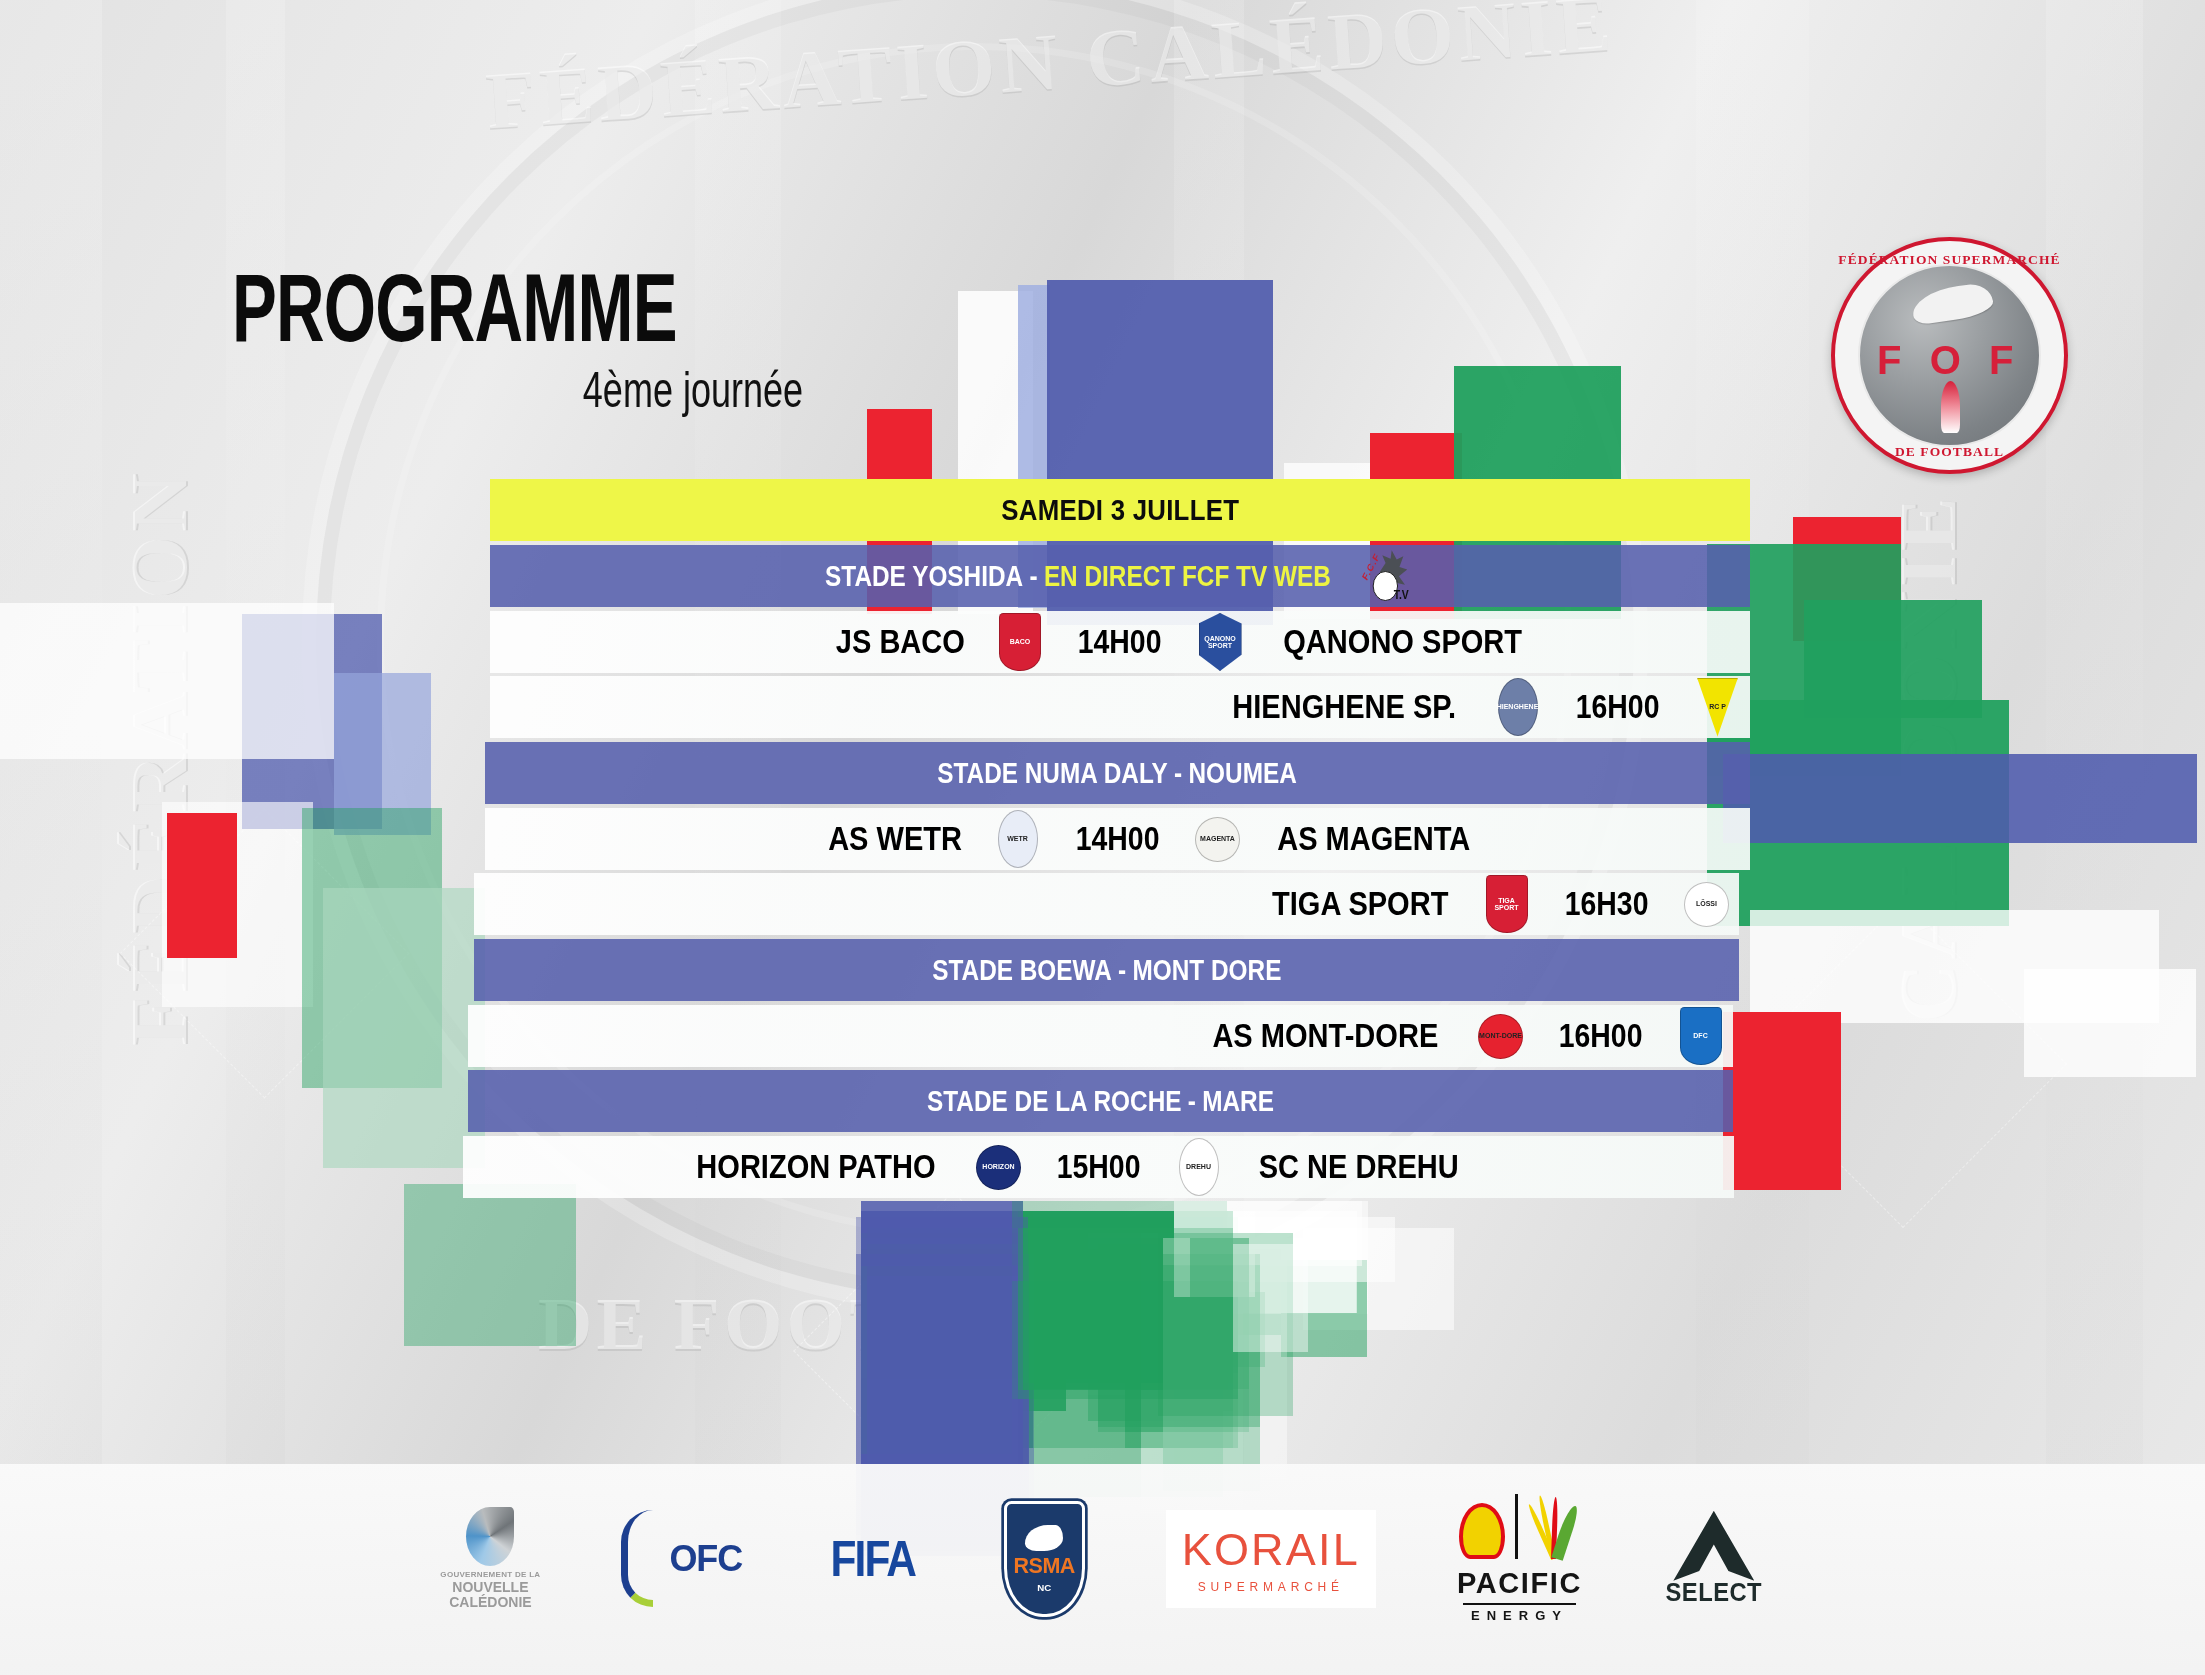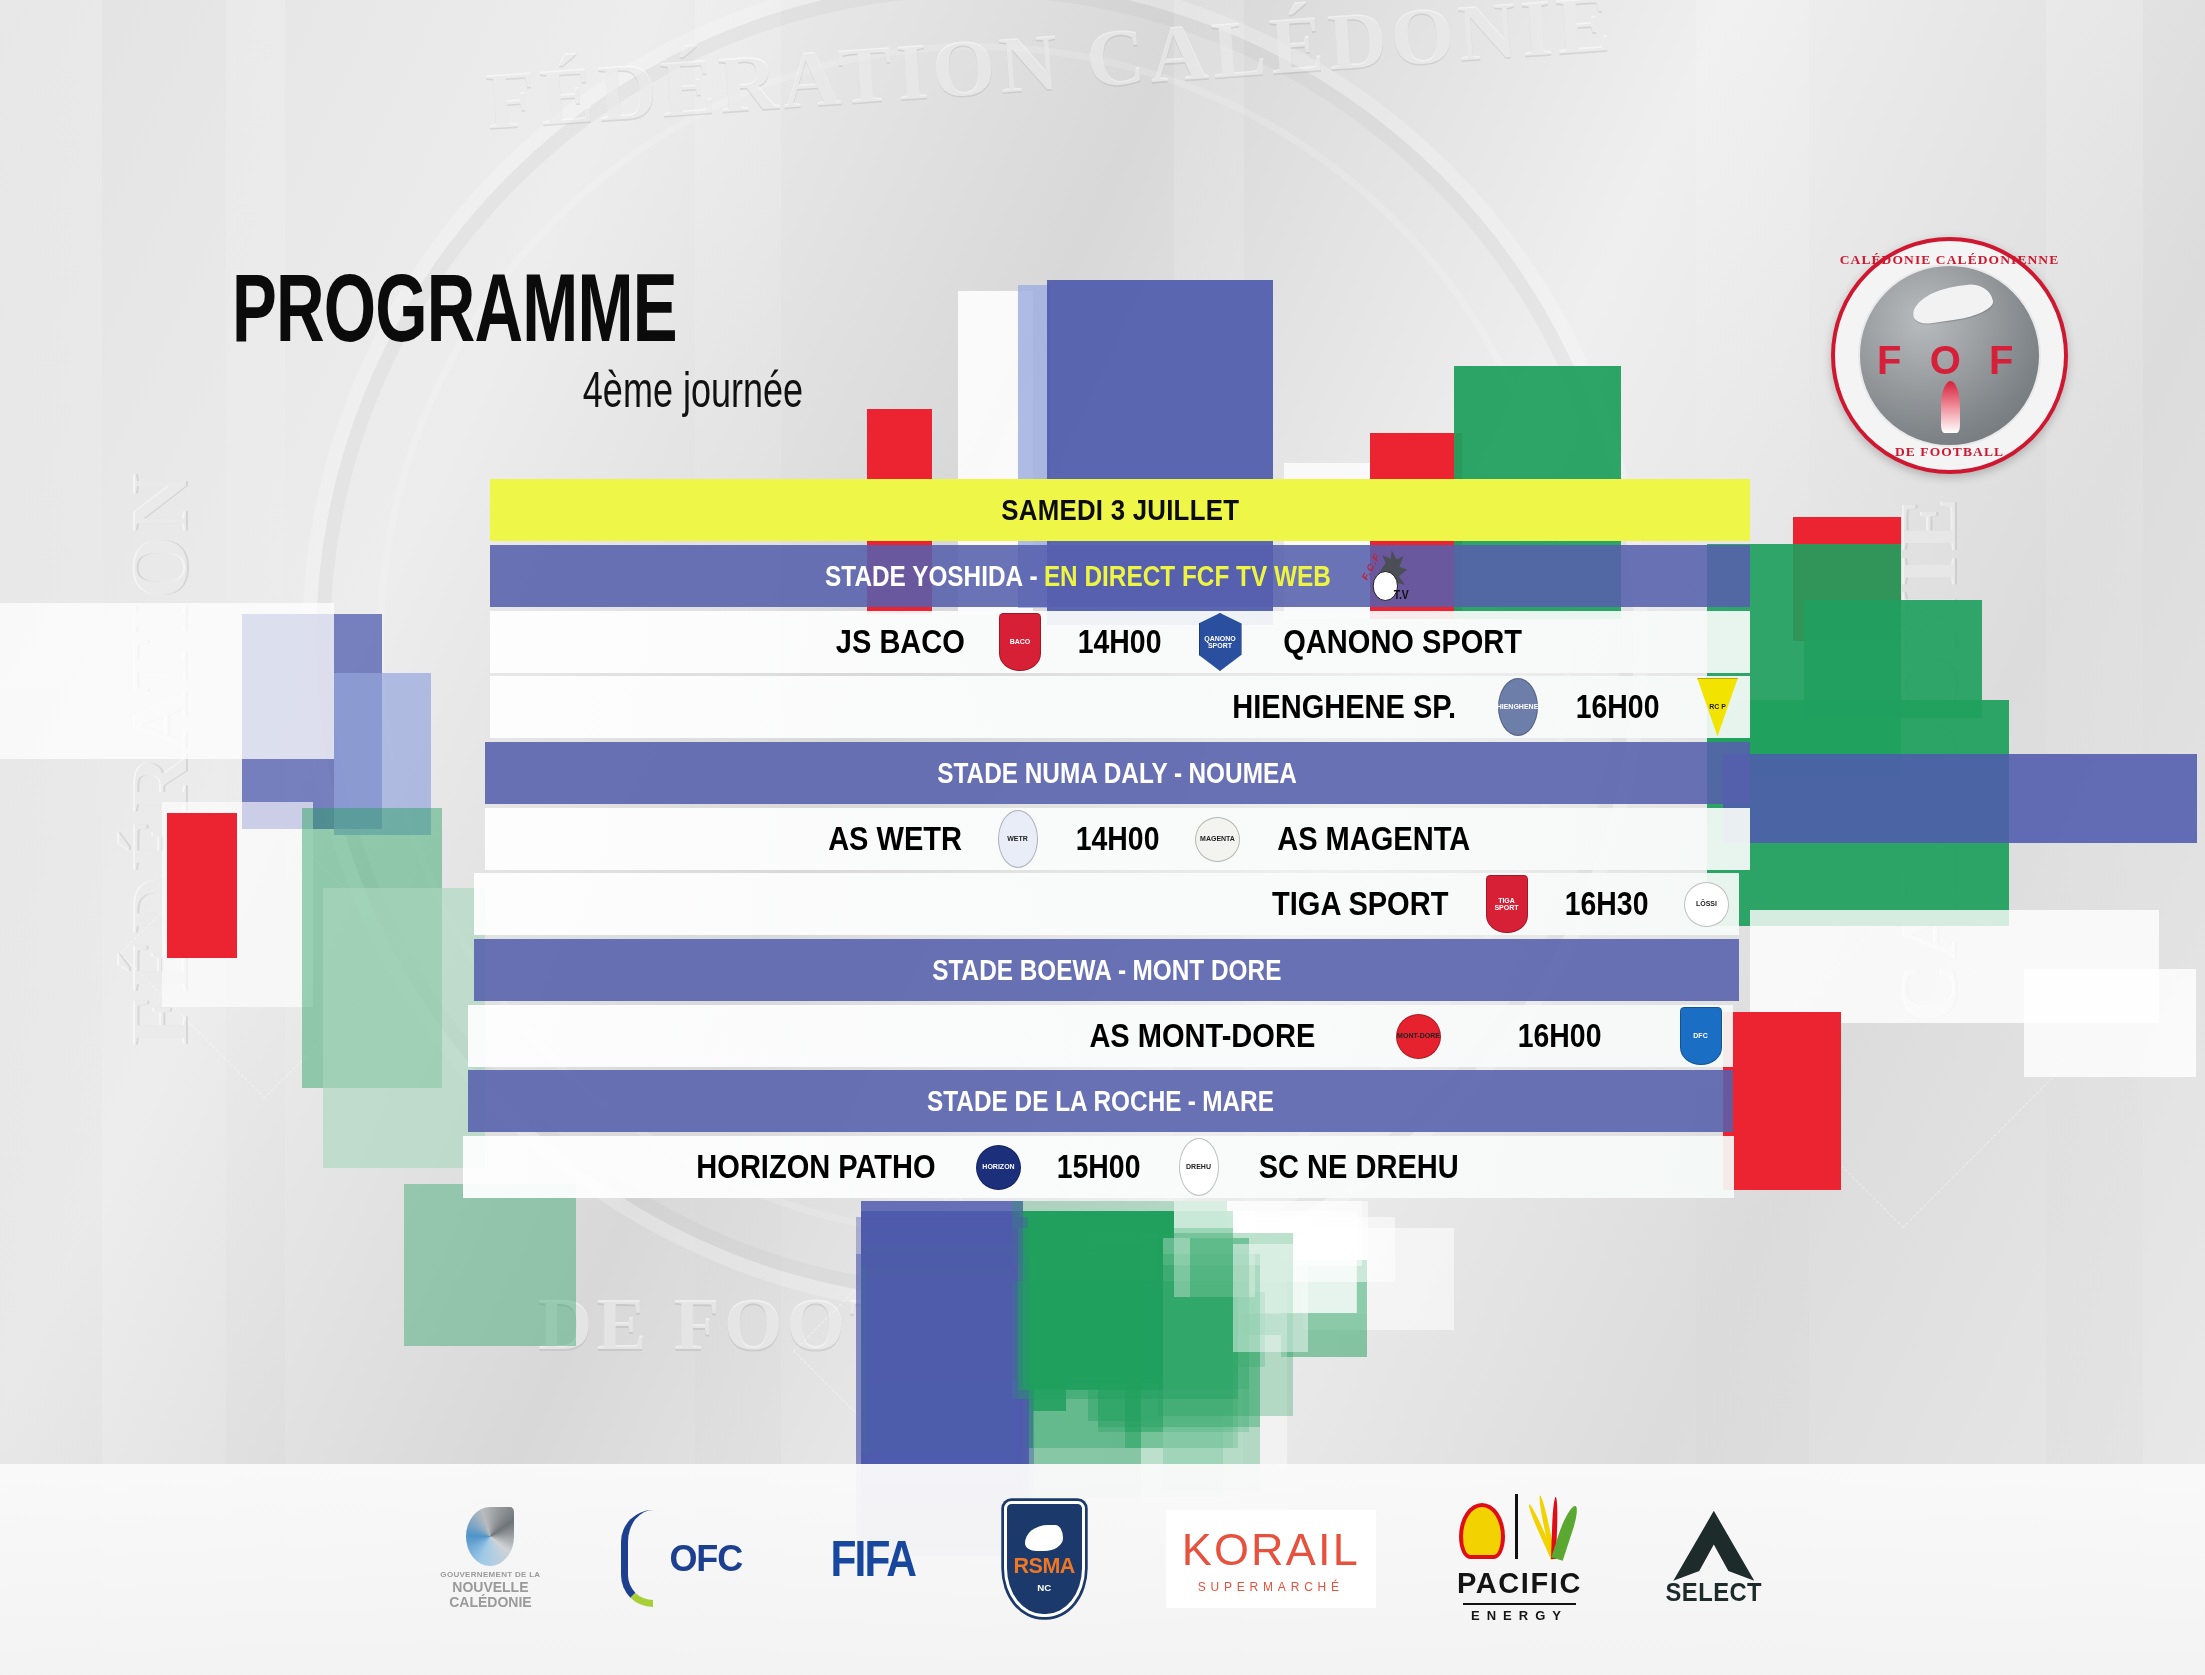--- a/index.html
+++ b/index.html
@@ -337,21 +337,21 @@
   <div id="prog-title">PROGRAMME</div>
   <div id="prog-sub">4ème journée</div>
 </div>
 
 <div id="crest">
   <div class="crest-ring"></div>
   <div class="crest-inner"></div>
   <div class="crest-bird"></div>
   <div class="crest-FOF">F O F</div>
   <div class="crest-flame"></div>
-  <div class="crest-top-txt">CALÉDONIE CALÉDONIENNE</div>
+  <div class="crest-top-txt">FÉDÉRATION SUPERMARCHÉ</div>
   <div class="crest-bot-txt">DE FOOTBALL</div>
 </div>
 
 <div id="table">
     <div class="row dayband" style="left: 490px; top: 479px; width: 1260px; height: 62px;">
       <span>SAMEDI 3 JUILLET</span>
     </div>
     <div class="row venue" style="left: 490px; top: 545px; width: 1260px; height: 62px;">
       <div class="v-inner">
             <span>STADE YOSHIDA</span>
@@ -440,21 +440,21 @@
             </div>
     </div>
     <div class="row venue" style="left: 474px; top: 939px; width: 1265px; height: 62px;">
       <div class="v-inner">
             <span>STADE BOEWA</span>
             <span class="dash">-</span>
             <span class="">MONT DORE</span>
 
           </div>
     </div>
-    <div class="row match" style="left: 468px; top: 1005px; width: 1265px; height: 62px; gap: 41px;">
+    <div class="row match" style="left: 468px; top: 1005px; width: 1265px; height: 62px;">
       <div class="m-home"><span>AS MONT-DORE</span></div>
             <div class="crestslot">
               <div class="badge">
                 <div class="b-round" style="background:#e6222f;border:1.1px solid rgba(0,0,0,.25)"></div>
                 <div class="b-lab dark">MONT-DORE</div>
               </div>
             </div>
             <div class="m-time"><span>16H00</span></div>
             <div class="crestslot">
               <div class="badge">

